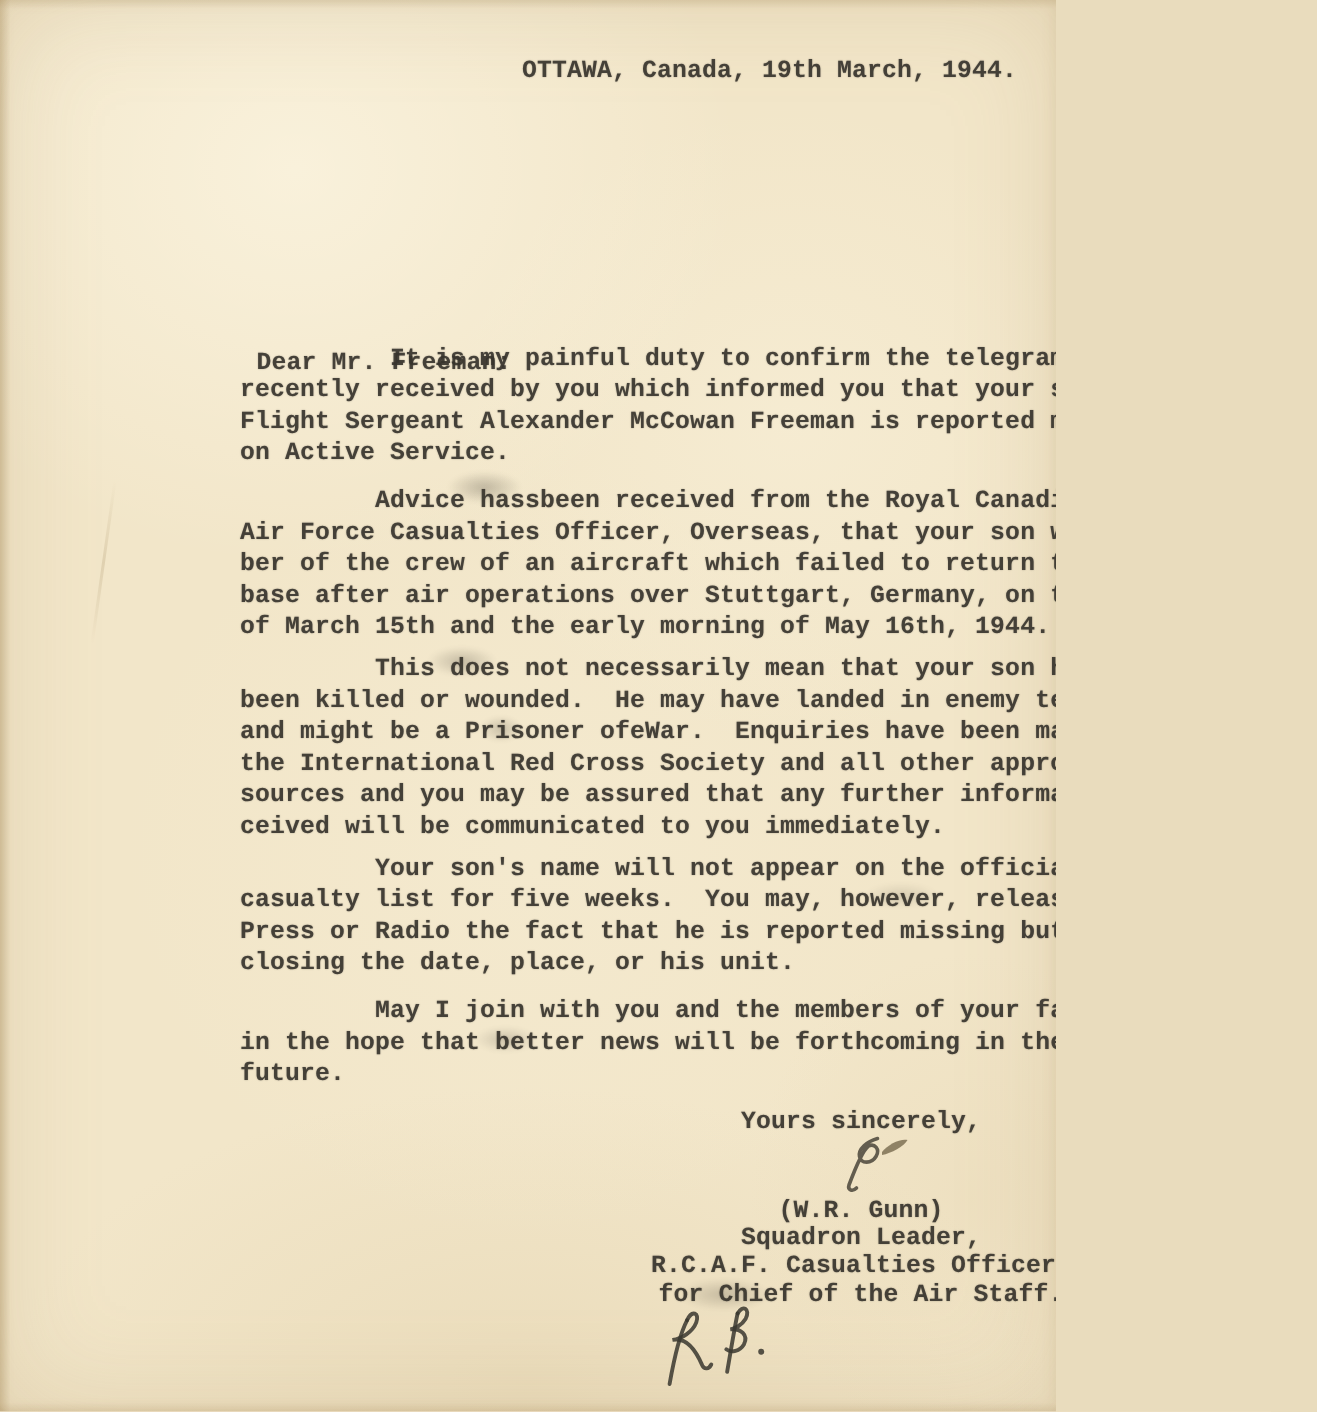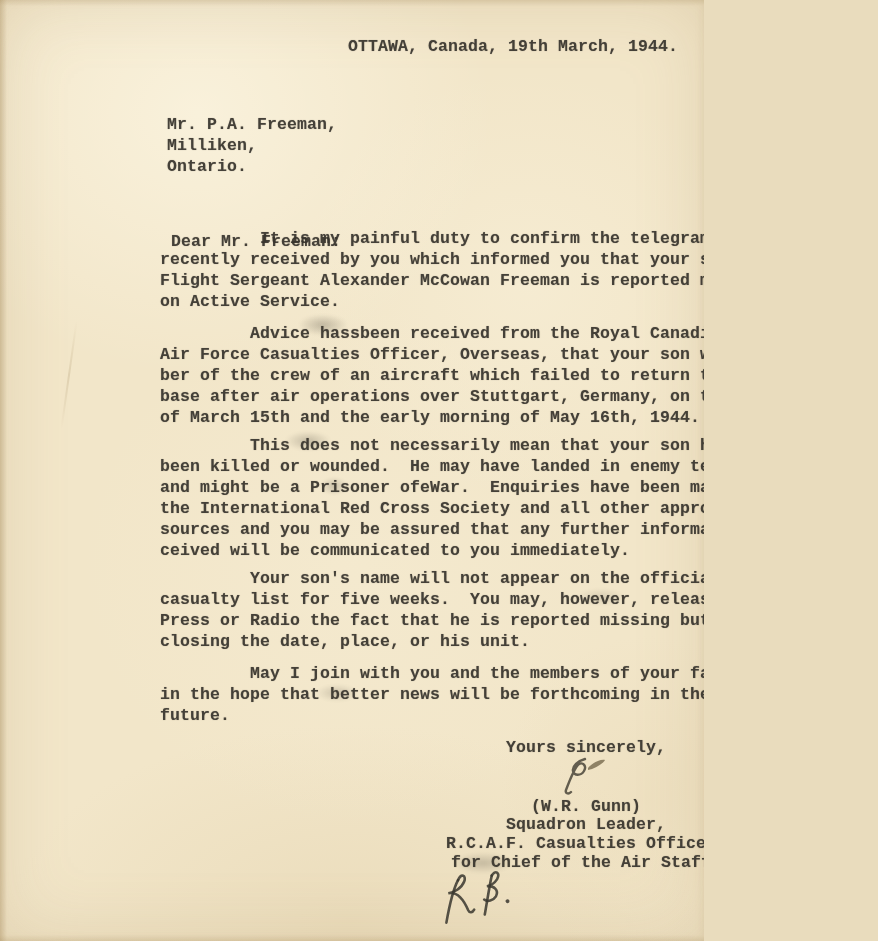--- a/index.html
+++ b/index.html
@@ -37,21 +37,21 @@
   }
   .dateline   { left: 348px; top: 36px; }
   .address    { left: 167px; top: 114px; }
   .salutation { left: 171px; top: 189px; margin-top: 42px; }
   .para       { left: 140px; margin-left: 20px; }
   .p1 { top: 228px; }
   .p2 { top: 323px; }
   .p3 { top: 435px; }
   .p4 { top: 568px; }
   .p5 { top: 663px; }
-  .closing { position: absolute; left: 416px; top: 737px; width: 340px; height: 145px; }
+  .closing { position: absolute; left: 404px; top: 737px; width: 340px; height: 145px; }
   .closing .tw { position: absolute; left: 0; width: 100%; text-align: center; }
   .valediction { top: 0; }
   .sig-name    { top: 59px; }
   .sig-title   { top: 78px; line-height: 19px; }
   .sig-flourish { position: absolute; left: 552px; top: 754px; pointer-events: none; }
   .rb-initials  { position: absolute; left: 436px; top: 869px; transform: rotate(-6deg); pointer-events: none; }
   .smudge {
     position: absolute; border-radius: 50%; pointer-events: none;
     background: radial-gradient(closest-side, rgba(58,53,43,0.50), rgba(58,53,43,0));
     filter: blur(1.5px);
@@ -65,23 +65,20 @@
 </style>
 </head>
 <body>
 
 <div class="page">
   <div class="edge-shade"></div>
   <div class="crease"></div>
 
   <div class="tw dateline">OTTAWA, Canada, 19th March, 1944.</div>
 
-  <div class="tw address">Mr. P.A. Freeman,
-Milliken,
-Ontario.</div>
 
   <div class="tw salutation">Dear Mr. Freeman:</div>
 
   <div class="tw para p1">          It is my painful duty to confirm the telegram
 recently received by you which informed you that your son,
 Flight Sergeant Alexander McCowan Freeman is reported missing
 on Active Service.</div>
   <div class="tw para p2">         Advice hassbeen received from the Royal Canadian
 Air Force Casualties Officer, Overseas, that your son was a mem-
 ber of the crew of an aircraft which failed to return to its

